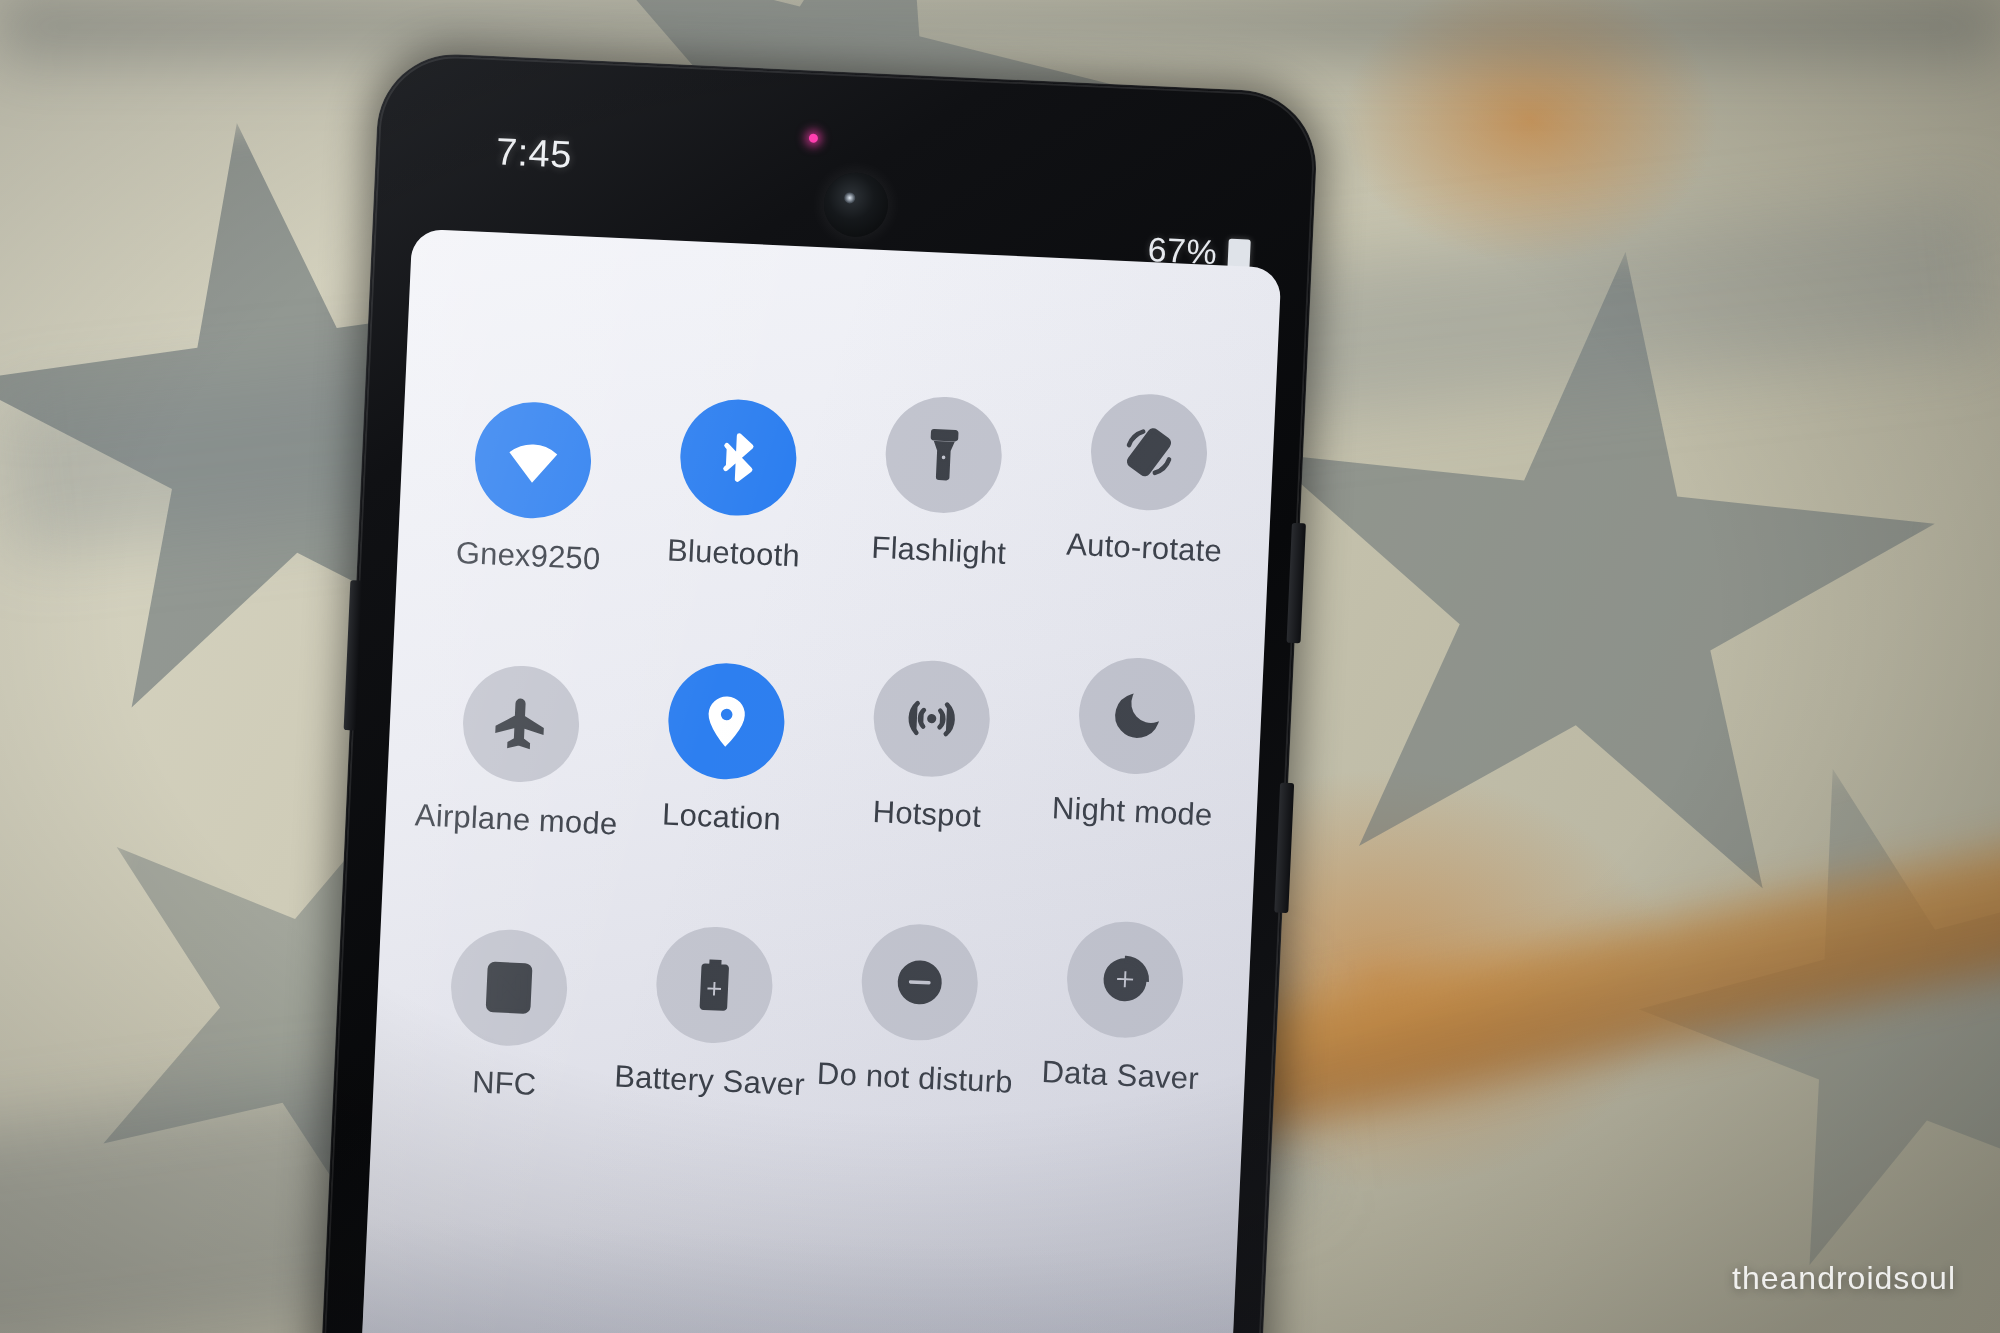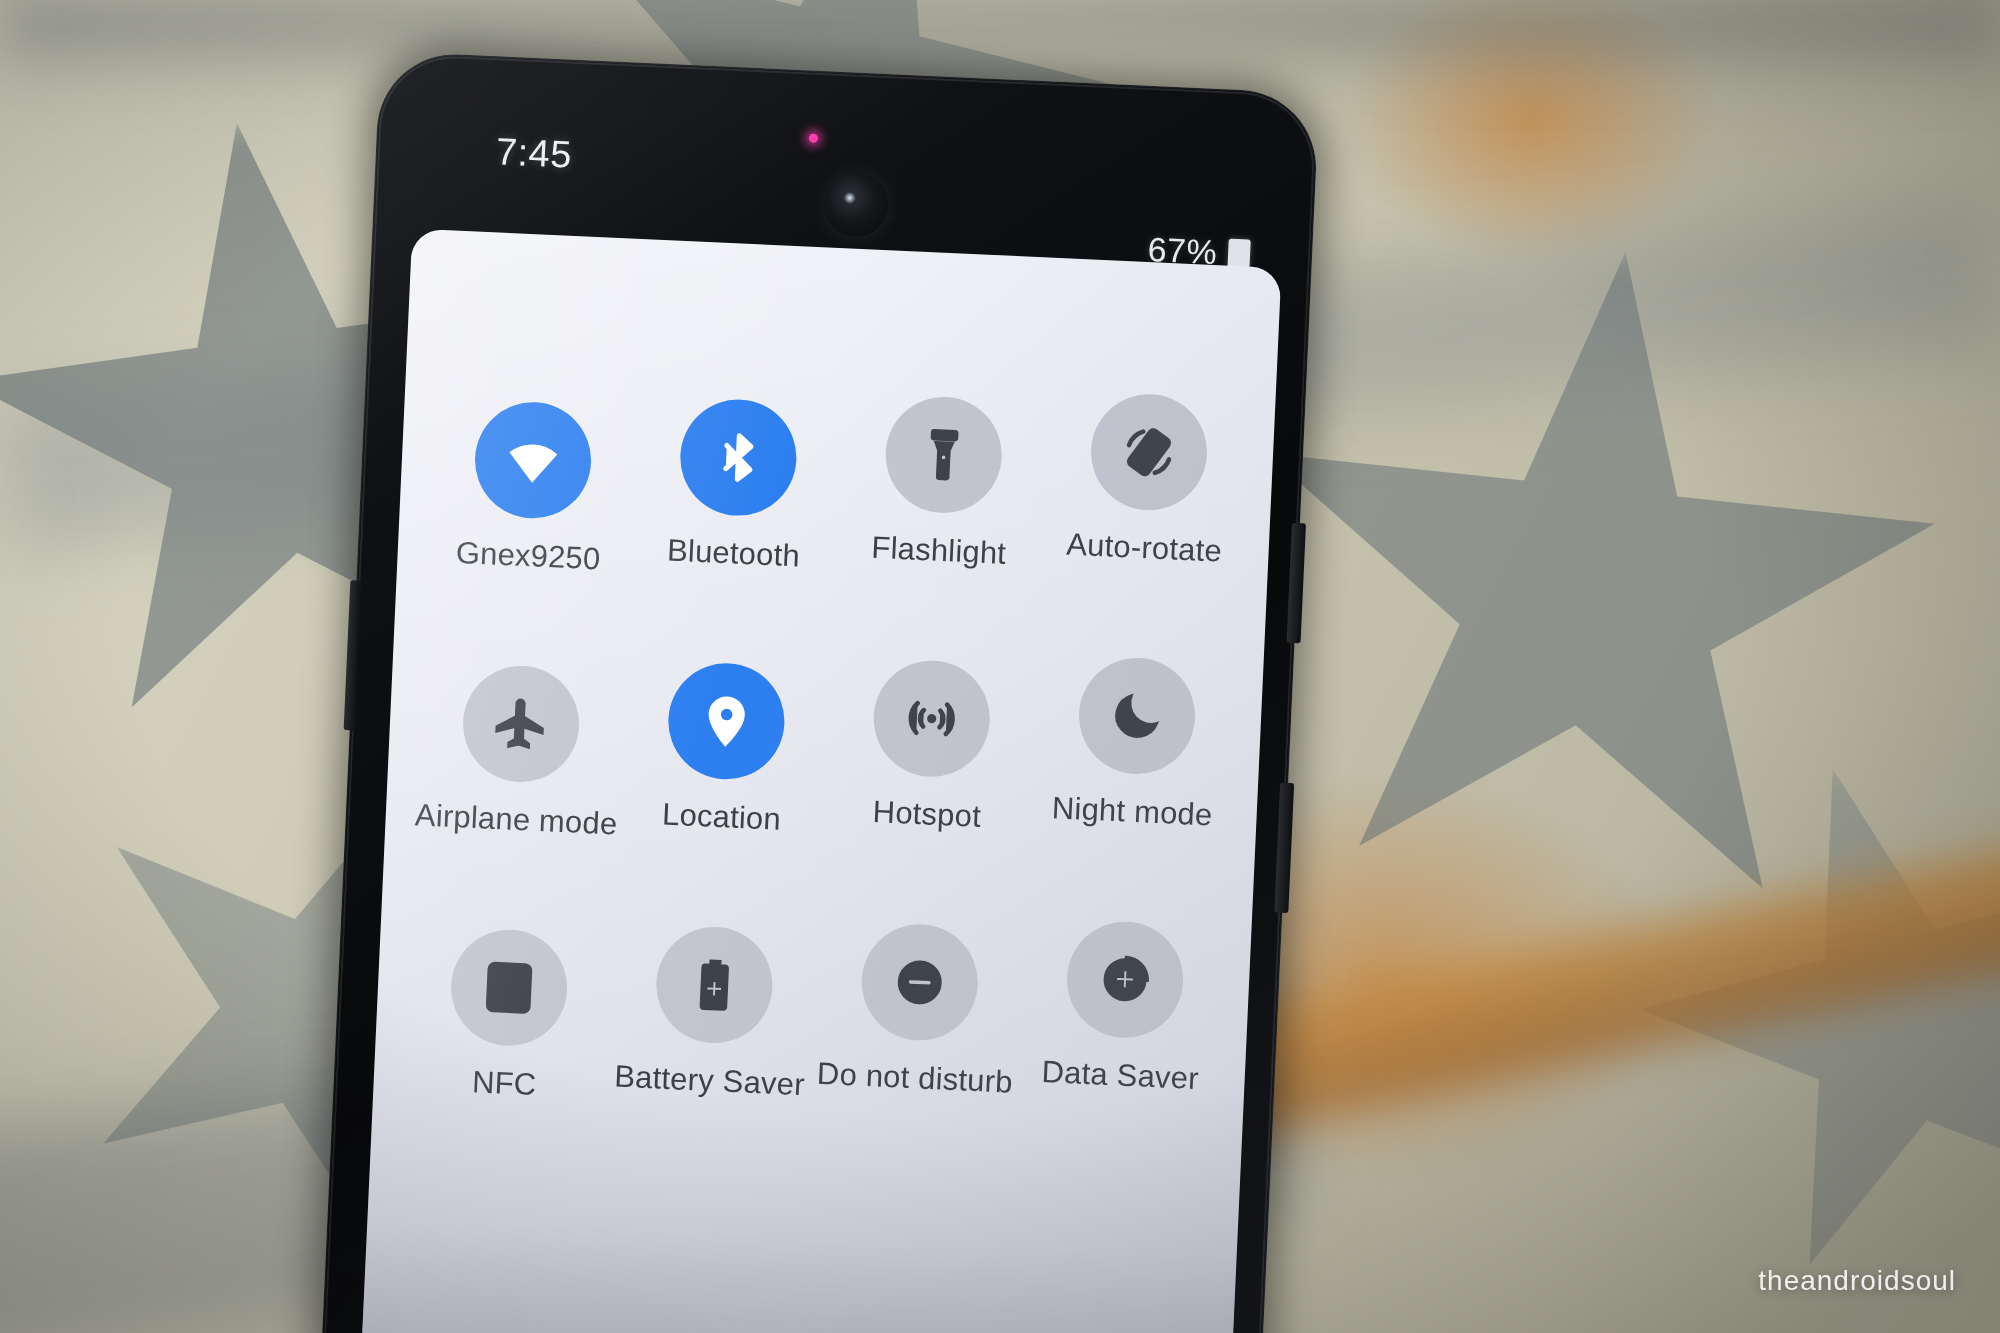--- a/index.html
+++ b/index.html
@@ -184,21 +184,21 @@
   #vignette {
     position:absolute; inset:0;
     background:radial-gradient(ellipse 72% 68% at 46% 46%, rgba(0,0,0,0) 55%, rgba(0,0,0,.22) 100%);
     pointer-events:none;
   }
 
   
   #watermark {
     position:absolute; right:44px; bottom:36px;
     color:rgba(255,255,255,.88);
-    font-size:28px;
+    font-size:32px;
     letter-spacing:1px;
     text-shadow:0 2px 10px rgba(0,0,0,.35);
     pointer-events:none;
   }
 </style>
 </head>
 <body>
 
 <div id="bg">
   <div id="topdark" class="blurband"></div>

